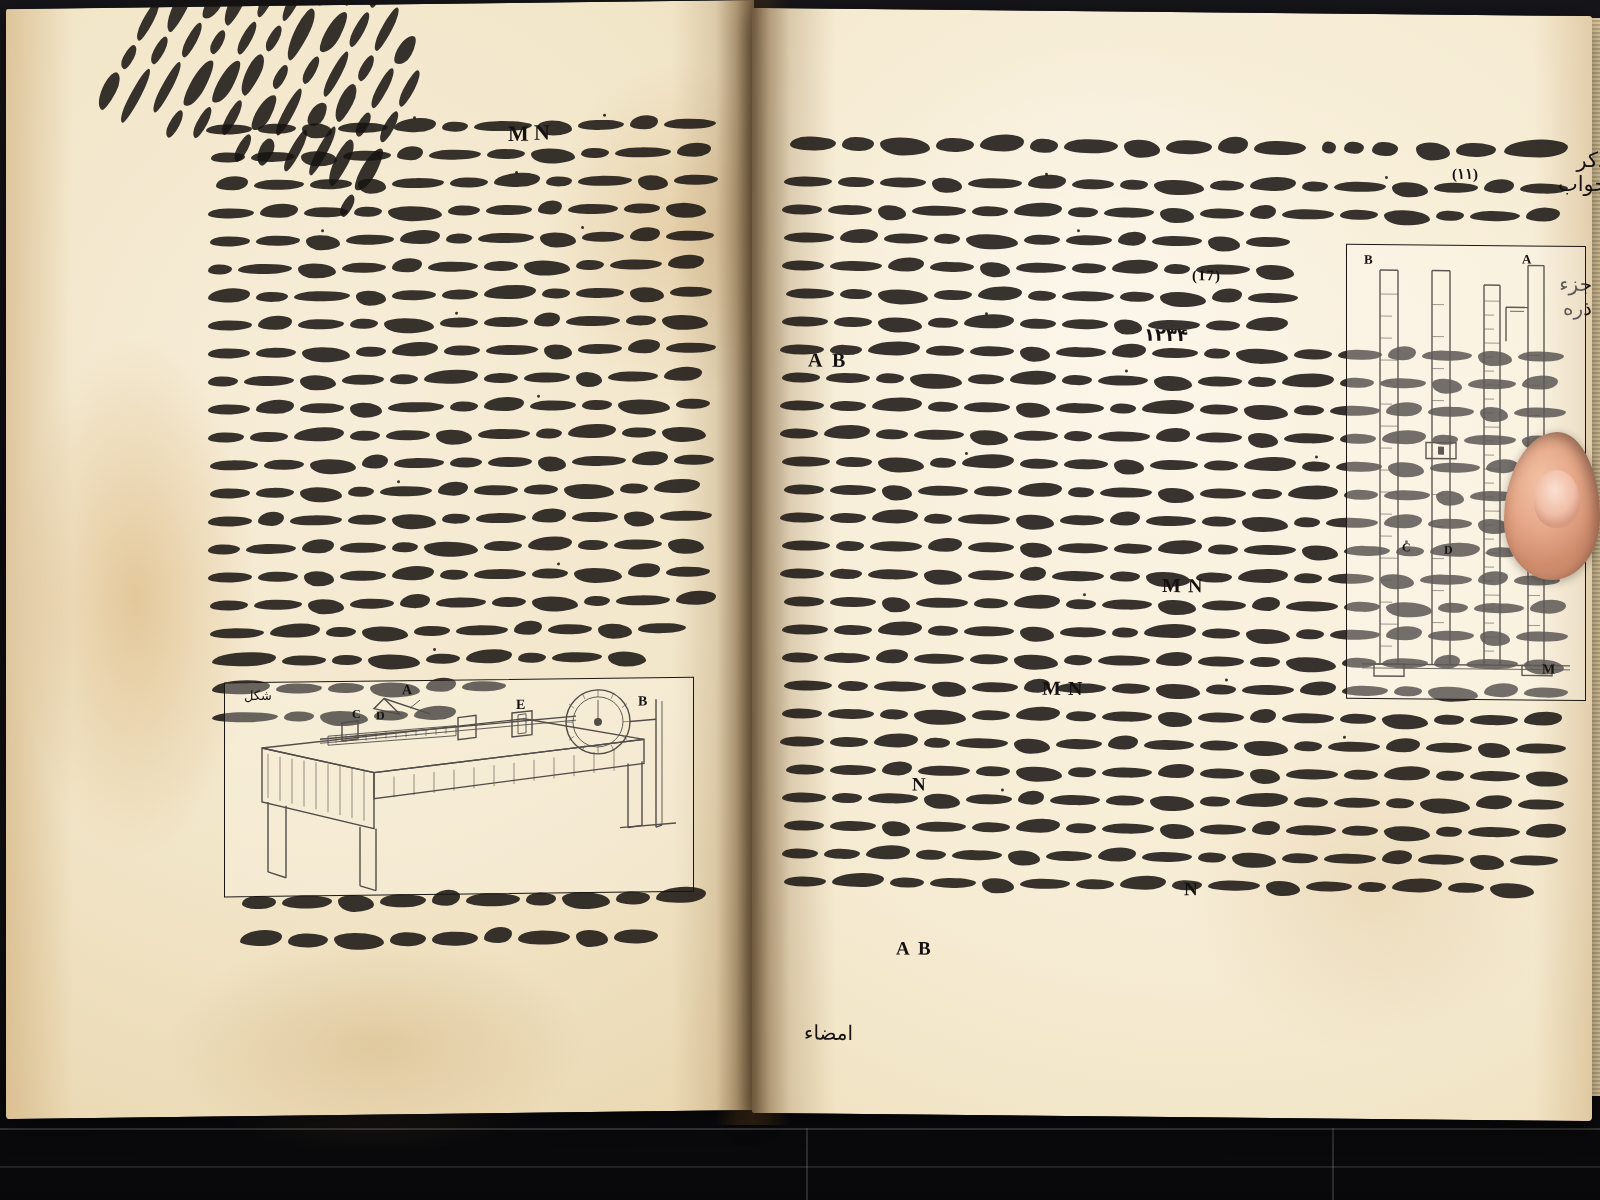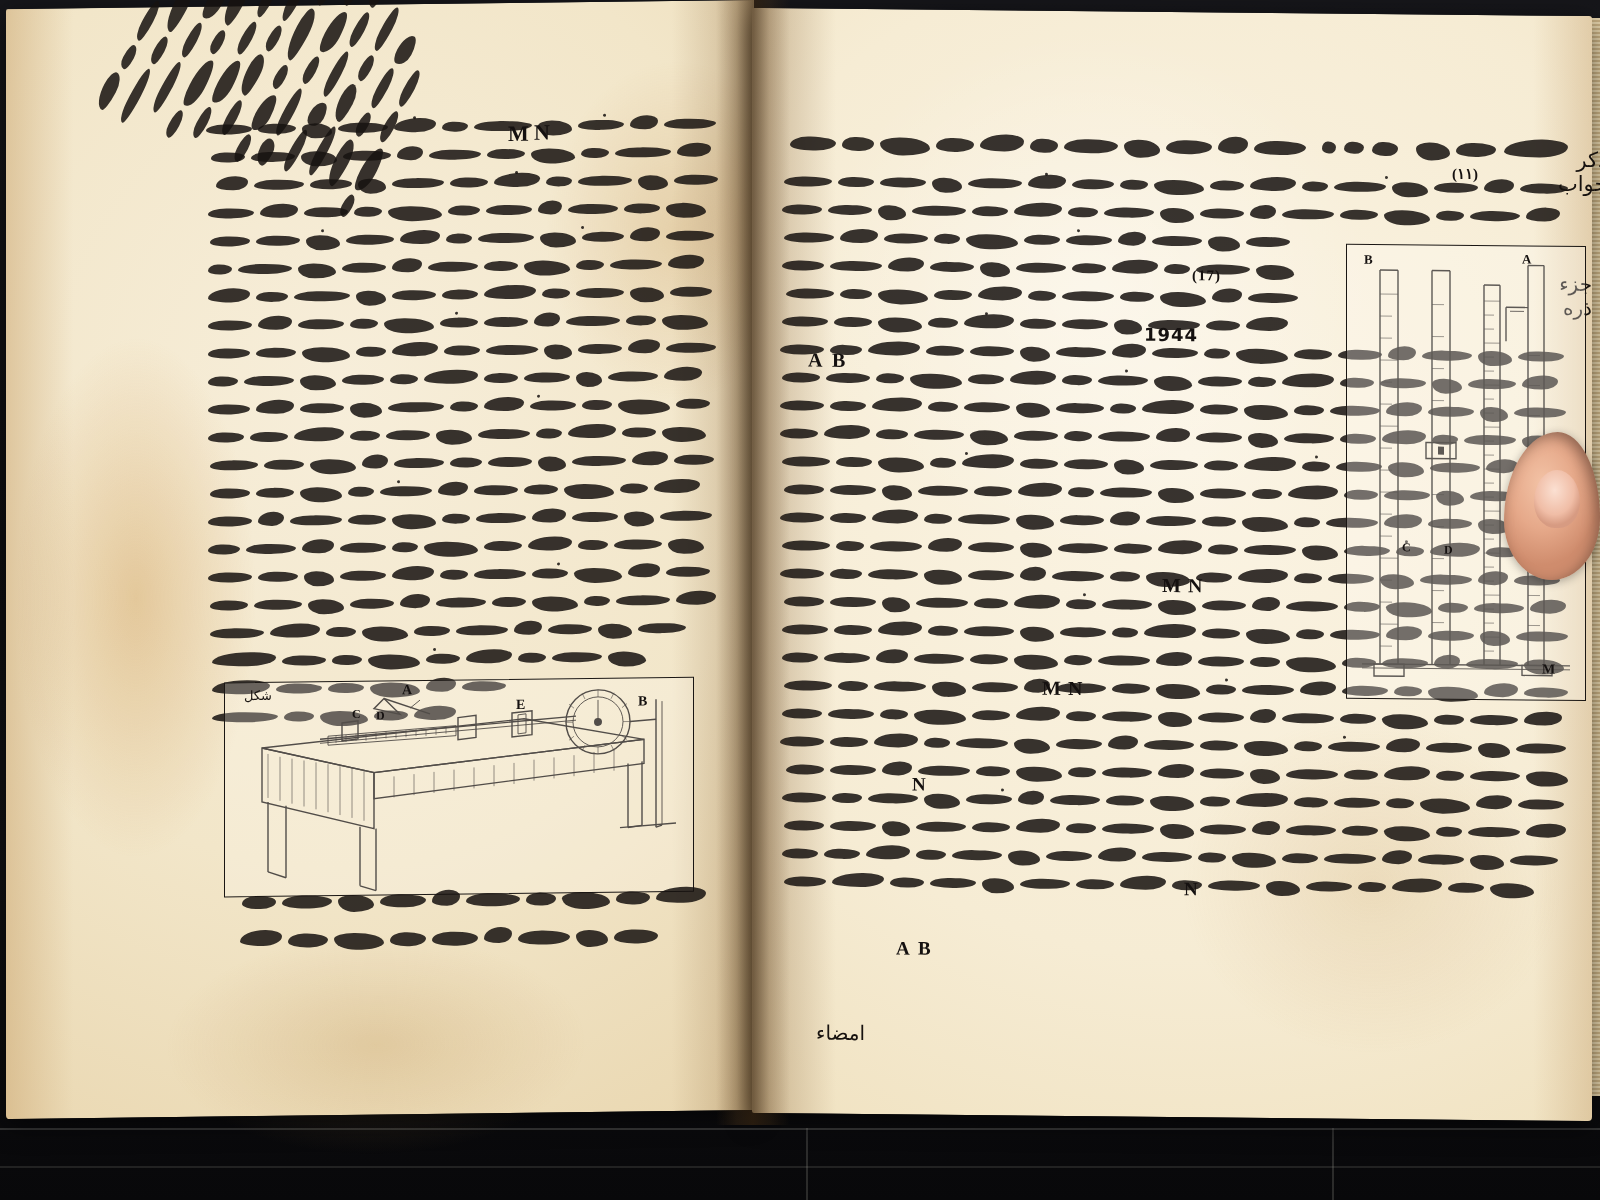--- a/index.html
+++ b/index.html
@@ -1268,33 +1268,33 @@
           <i class="t" style="right:650px;width:52px"></i>
             <i style="right:708px;width:42px"></i>
         </div>
       </div>
 
       <span class="latin" style="left:700px; top:150px; font-size:15px; font-family:'Liberation Serif', serif;">(۱۱)</span>
       <span class="latin" style="left:440px; top:255px; font-size:15px; font-family:'Liberation Serif', serif;">(17)</span>
 
       <span style="position:absolute; left:806px; top:132px; font-family:'DejaVu Sans', sans-serif; font-size:21px; color:#17120f; direction:rtl;">ذکر جواب</span>
       <span style="position:absolute; left:790px; top:256px; font-family:'DejaVu Sans', sans-serif; font-size:20px; color:#17120f; direction:rtl;">جزء ذره</span>
-      <span style="position:absolute; left:64px; top:1012px; font-family:'DejaVu Sans', sans-serif; font-size:20px; color:#17120f; direction:rtl;">امضاء</span>
+      <span style="position:absolute; left:52px; top:1012px; font-family:'DejaVu Sans', sans-serif; font-size:20px; color:#17120f; direction:rtl;">امضاء</span>
 
       <span class="latin" style="left:56px; top:340px; font-size:20px;">A</span>
       <span class="latin" style="left:80px; top:340px; font-size:20px;">B</span>
       <span class="latin" style="left:410px; top:562px; font-size:20px;">M</span>
       <span class="latin" style="left:436px; top:562px; font-size:20px;">N</span>
       <span class="latin" style="left:290px; top:666px; font-size:20px;">M</span>
       <span class="latin" style="left:316px; top:666px; font-size:20px;">N</span>
       <span class="latin" style="left:160px; top:764px; font-size:19px;">N</span>
       <span class="latin" style="left:432px; top:866px; font-size:19px;">N</span>
       <span class="latin" style="left:144px; top:928px; font-size:19px;">A</span>
       <span class="latin" style="left:166px; top:928px; font-size:19px;">B</span>
-      <span class="latin" style="left:392px; top:312px; font-size:18px; font-family:'DejaVu Sans', sans-serif;">1944</span>
+      <span class="latin" style="left:392px; top:312px; font-size:18px; font-family:'DejaVu Sans', sans-serif;">۱۲۳۴</span>
 
       <div class="fig-scales">
         <div class="frame"></div>
         <svg width="240" height="455" viewBox="0 0 240 455">
 
           <path class="ink" d="M16,420 L224,420"></path>
           <path class="ink-thin" d="M16,424 L224,424"></path>
 
           <path class="ink" d="M34,26 L34,420"></path>
           <path class="ink" d="M52,26 L52,420"></path>

